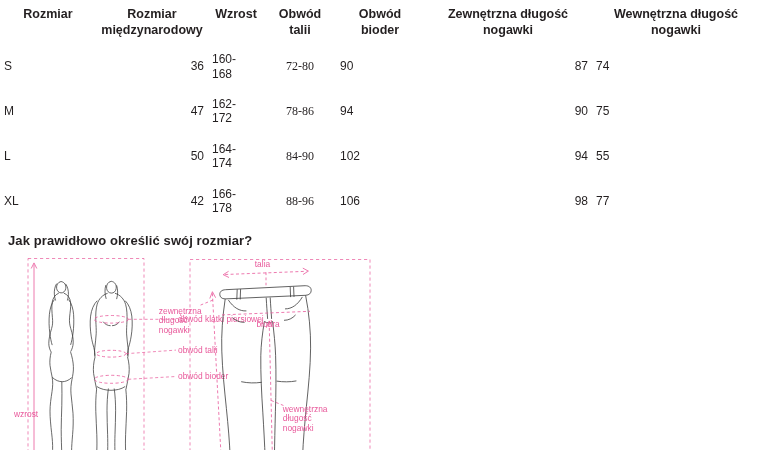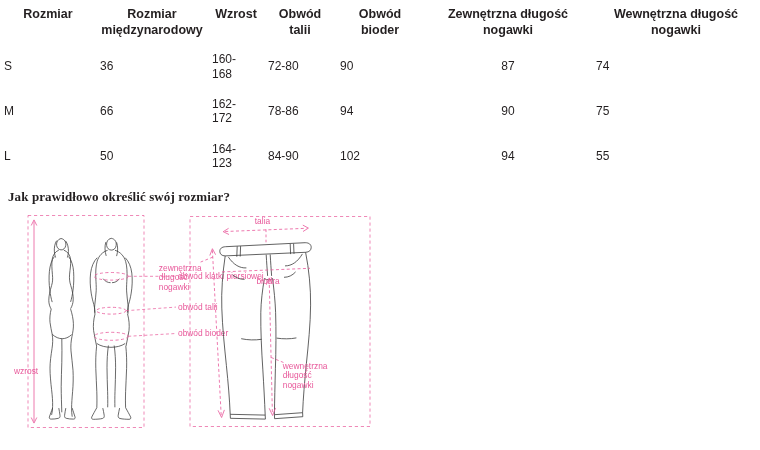--- a/index.html
+++ b/index.html
@@ -54,37 +54,36 @@
 
   th.h0 { text-align: left; padding-left: 8px; }
   th.h1 { text-align: left; padding-left: 8px; }
   th.h2 { text-align: left; padding-left: 8px; }
   th.h3 { text-align: center; }
   th.h4 { text-align: center; }
   th.h5 { text-align: center; }
   th.h6 { text-align: center; }
 
   td.d0 { text-align: left; padding-left: 8px; }
-  td.d1 { text-align: left; padding-left: 35px; }
+  td.d1 { text-align: right; padding-left: 35px; }
   td.d2 { text-align: left; padding-left: 8px; }
-  td.d3 { text-align: left; padding-left: 4px; }
+  td.d3 { text-align: center; padding-left: 4px; font-family: Liberation Serif, serif; }
   td.d4 { text-align: left; padding-left: 4px; }
-  td.d5 { text-align: center; padding-left: 12px; }
+  td.d5 { text-align: right; padding-left: 12px; }
   td.d6 { text-align: left; padding-left: 12px; margin-left: 47px; }
 
   .twoline { white-space: pre-line; }
 
   
   .question {
     font-size: 13px;
     font-weight: bold;
     color: #231f20;
     padding: 10px 0 4px 8px;
     letter-spacing: 0.1px;
-    font-family: Liberation Serif, serif;
   }
 
   
   .figures {
     position: relative;
     width: 760px;
     height: 225px;
   }
   .figures svg {
     display: block;
@@ -132,37 +131,47 @@
         <td class="d1">36</td>
         <td class="d2 twoline">160-
 168</td>
         <td class="d3">72-80</td>
         <td class="d4">90</td>
         <td class="d5">87</td>
         <td class="d6">74</td>
       </tr>
       <tr>
         <td class="d0">M</td>
-        <td class="d1">66</td>
+        <td class="d1">47</td>
         <td class="d2 twoline">162-
 172</td>
         <td class="d3">78-86</td>
         <td class="d4">94</td>
         <td class="d5">90</td>
         <td class="d6">75</td>
       </tr>
       <tr>
         <td class="d0">L</td>
         <td class="d1">50</td>
         <td class="d2 twoline">164-
-123</td>
+174</td>
         <td class="d3">84-90</td>
         <td class="d4">102</td>
         <td class="d5">94</td>
         <td class="d6">55</td>
+      </tr>
+      <tr>
+        <td class="d0">XL</td>
+        <td class="d1">42</td>
+        <td class="d2 twoline">166-
+178</td>
+        <td class="d3">88-96</td>
+        <td class="d4">106</td>
+        <td class="d5">98</td>
+        <td class="d6">77</td>
       </tr>
     </tbody>
   </table>
 
   <div class="question">Jak prawidłowo określić swój rozmiar?</div>
 
   <div class="figures">
     <svg width="760" height="225" viewBox="0 0 380 112" xmlns="http://www.w3.org/2000/svg">
 
       <g>

